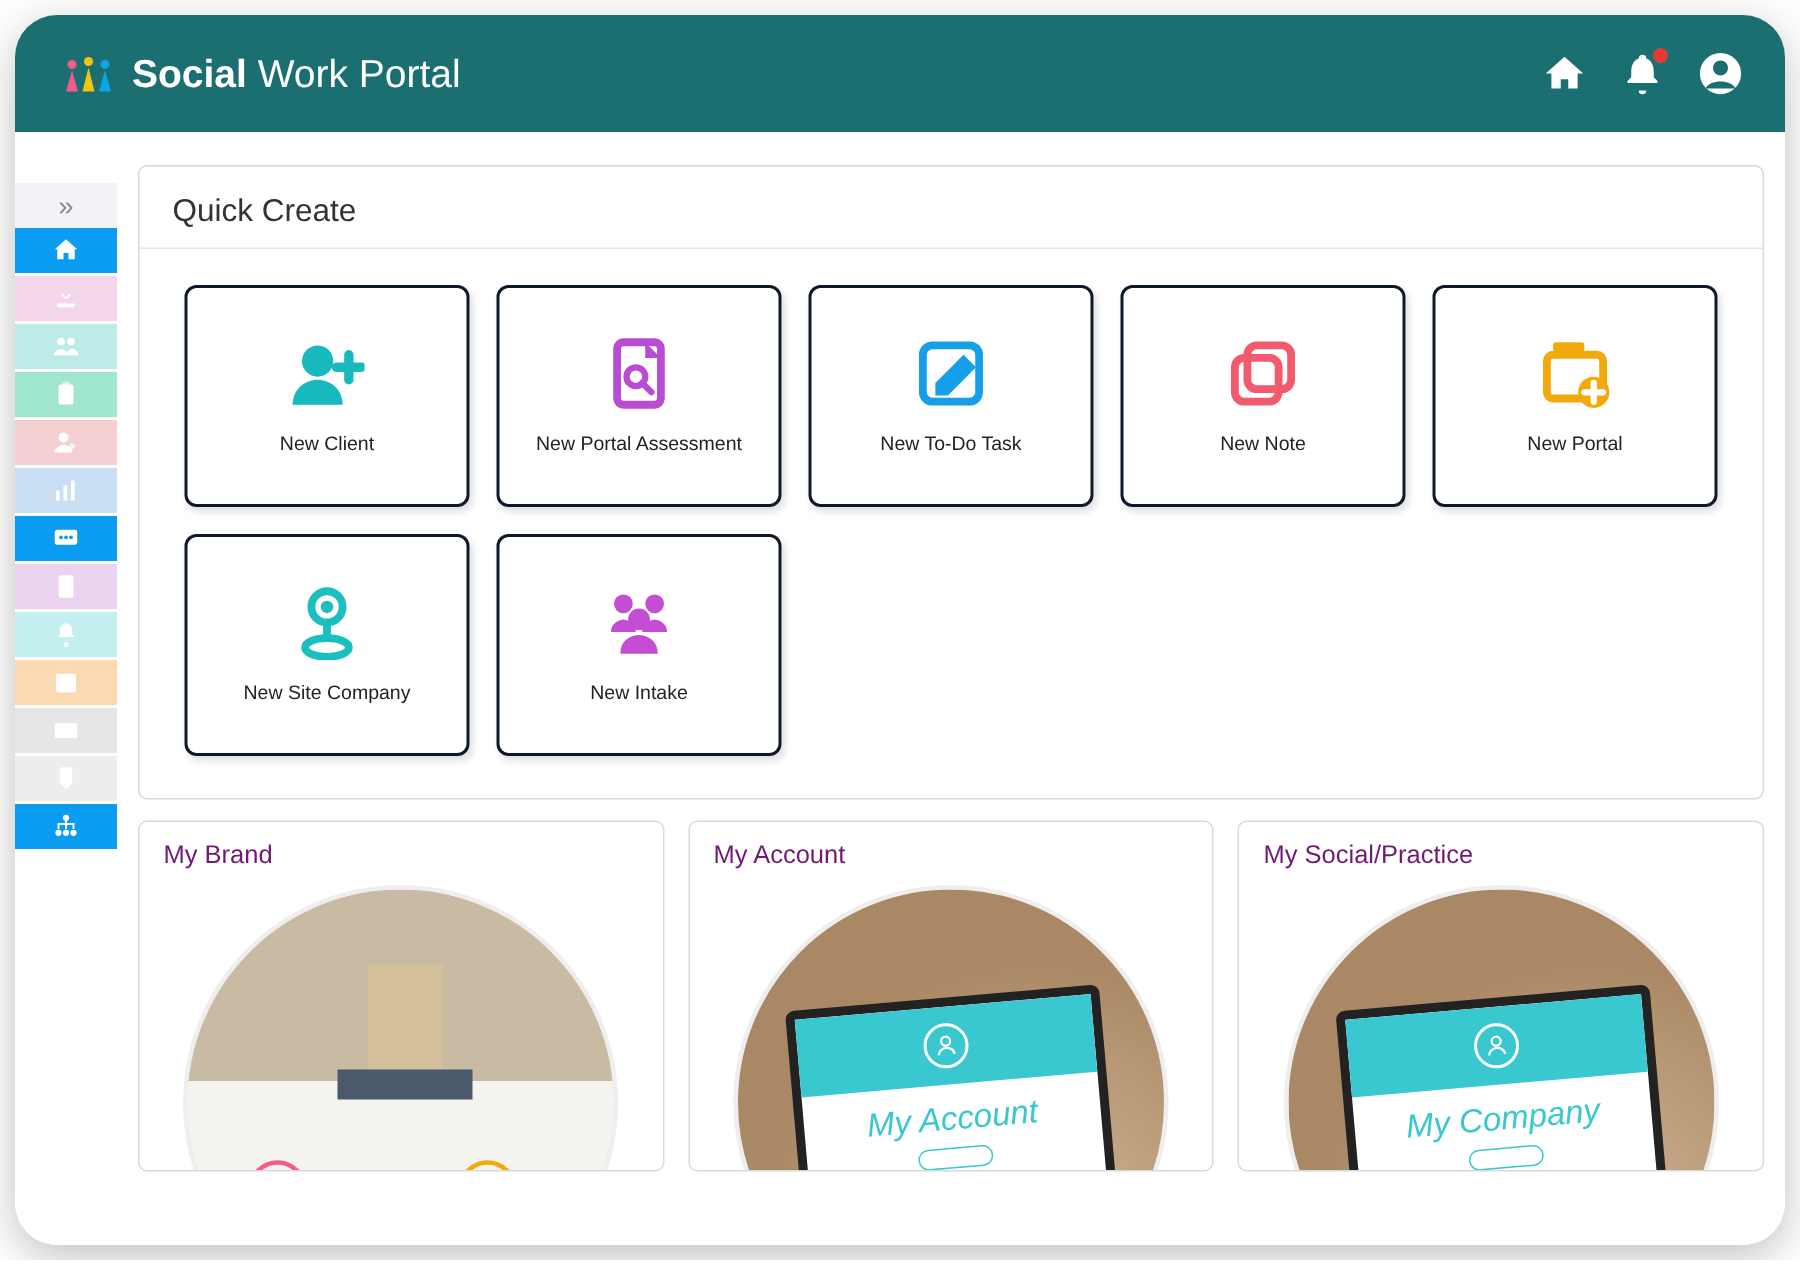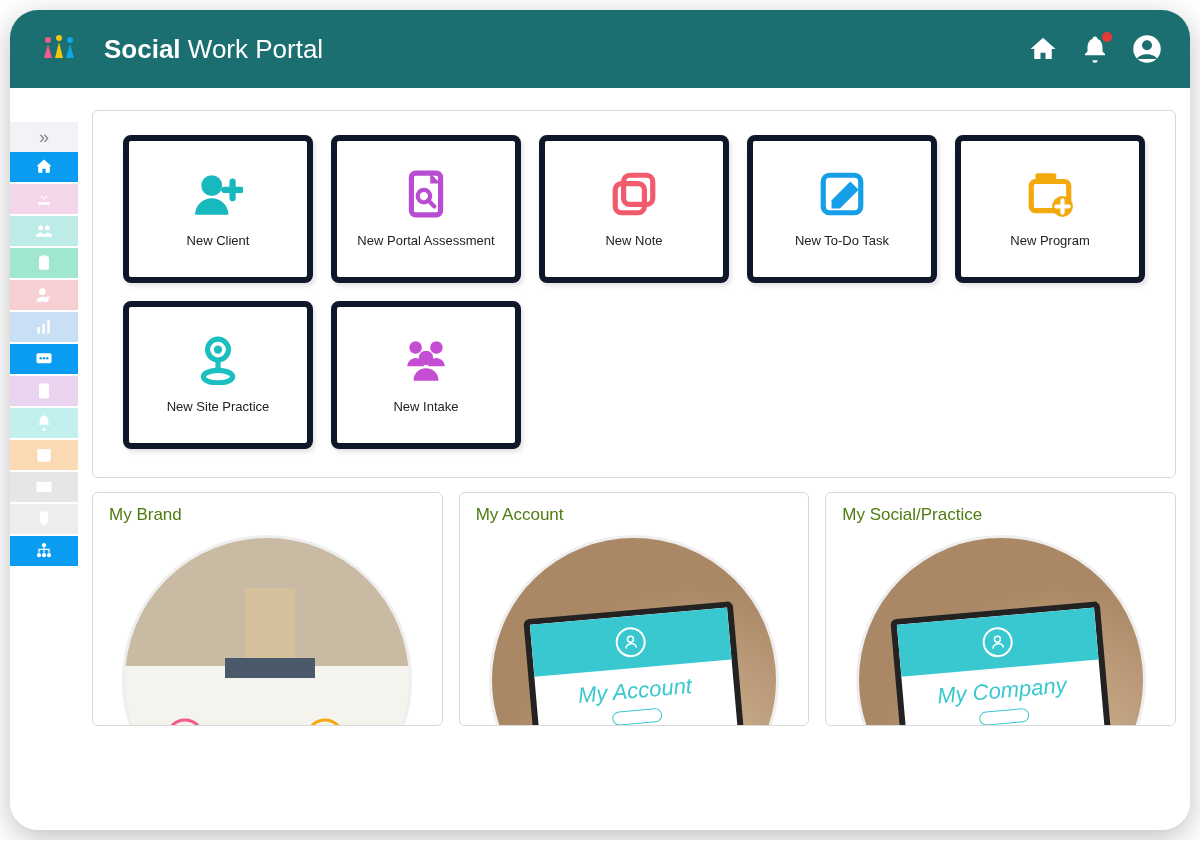--- a/index.html
+++ b/index.html
@@ -22,21 +22,21 @@
   flex-direction: column;
 }
 .header {
   background: #1c6f70;
   height: 78px;
   display: flex;
   align-items: center;
   padding: 0 28px;
   color: #fff;
 }
-.logo-block { display: flex; align-items: flex-start; gap: 24px; }
+.logo-block { display: flex; align-items: flex-end; gap: 8px; }
 .logo-icon { width: 42px; height: 28px; position: relative; }
 .logo-icon svg { width: 100%; height: 100%; }
 .logo-text { font-size: 26px; font-weight: 400; }
 .logo-text .bold { font-weight: 700; }
 .header-spacer { flex: 1; }
 .header-actions { display: flex; align-items: center; gap: 22px; }
 .header-icon { width: 30px; height: 30px; cursor: pointer; position: relative; }
 .header-icon svg { width: 100%; height: 100%; fill: #fff; }
 .notif-dot { position: absolute; top: -2px; right: -2px; width: 10px; height: 10px; border-radius: 50%; background: #e53935; }
 .body {
@@ -90,21 +90,21 @@
   border-bottom: 1px solid #e3e3e3;
 }
 .quick-grid {
   display: grid;
   grid-template-columns: repeat(5, 1fr);
   gap: 18px;
   padding: 24px 30px 28px 30px;
 }
 .quick-card {
   height: 148px;
-  border: 6px solid #0f172a;
+  border: 2px solid #0f172a;
   border-radius: 8px;
   box-shadow: 2px 3px 5px rgba(0,0,0,0.12);
   display: flex;
   flex-direction: column;
   align-items: center;
   justify-content: center;
   cursor: pointer;
   padding: 10px;
   text-align: center;
 }
@@ -117,21 +117,21 @@
   gap: 16px;
   padding: 0 0 0 0;
 }
 .info-card {
   border: 1px solid #d9d9d9;
   border-radius: 6px;
   overflow: hidden;
 }
 .info-card-title {
   font-size: 17px;
-  color: #4d7c0f;
+  color: #701a75;
   padding: 12px 16px 10px 16px;
 }
 .info-card-image {
   height: 190px;
   display: flex;
   justify-content: center;
   align-items: flex-start;
   overflow: hidden;
 }
 .circle-img {
@@ -324,69 +324,70 @@
                 <circle cx="12" cy="17" r="2.5"></circle>
                 <circle cx="18" cy="17" r="2.5"></circle>
                 <path d="M12 7 v3 M12 10 h-6 v4 M12 10 v4 M12 10 h6 v4" stroke="#fff" stroke-width="1.5" fill="none"></path>
               </svg></span>
           </div>
         </div>
     </div>
 
     <div class="main">
       <div class="panel">
+        <div class="panel-title">Quick Create</div>
         <div class="quick-grid" id="quick-grid">
             <div class="quick-card">
               <div class="quick-card-icon"><svg viewBox="0 0 24 24">
                   <circle cx="9" cy="8" r="5" fill="#17b8be"></circle>
                   <path d="M1 22 c0-5 4-8 8-8 s8 3 8 8 Z" fill="#17b8be"></path>
                   <path d="M19 6 v8 M15 10 h8" stroke="#17b8be" stroke-width="3" stroke-linecap="round"></path>
                 </svg></div>
               <div class="quick-card-label">New Client</div>
             </div>
             <div class="quick-card">
               <div class="quick-card-icon"><svg viewBox="0 0 24 24">
                   <rect x="5" y="2" width="14" height="20" rx="2" fill="none" stroke="#b84dd3" stroke-width="2.5"></rect>
                   <path d="M14 2 l5 5 h-5 Z" fill="#b84dd3"></path>
                   <circle cx="11" cy="13" r="3" fill="none" stroke="#b84dd3" stroke-width="2"></circle>
                   <path d="M13 15 l3 3" stroke="#b84dd3" stroke-width="2" stroke-linecap="round"></path>
                 </svg></div>
               <div class="quick-card-label">New Portal Assessment</div>
             </div>
             <div class="quick-card">
               <div class="quick-card-icon"><svg viewBox="0 0 24 24">
+                  <rect x="3" y="3" width="18" height="18" rx="3" fill="none" stroke="#159fe8" stroke-width="2.5"></rect>
+                  <path d="M16 6 l4 4 l-9 9 l-4 0 l0-4 Z" fill="#159fe8"></path>
+                </svg></div>
+              <div class="quick-card-label">New To-Do Task</div>
+            </div>
+            <div class="quick-card">
+              <div class="quick-card-icon"><svg viewBox="0 0 24 24">
                   <rect x="7" y="3" width="14" height="14" rx="3" fill="none" stroke="#f25b6d" stroke-width="2.5"></rect>
                   <rect x="3" y="7" width="14" height="14" rx="3" fill="none" stroke="#f25b6d" stroke-width="2.5"></rect>
                 </svg></div>
               <div class="quick-card-label">New Note</div>
-            </div>
-            <div class="quick-card">
-              <div class="quick-card-icon"><svg viewBox="0 0 24 24">
-                  <rect x="3" y="3" width="18" height="18" rx="3" fill="none" stroke="#159fe8" stroke-width="2.5"></rect>
-                  <path d="M16 6 l4 4 l-9 9 l-4 0 l0-4 Z" fill="#159fe8"></path>
-                </svg></div>
-              <div class="quick-card-label">New To-Do Task</div>
             </div>
             <div class="quick-card">
               <div class="quick-card-icon"><svg viewBox="0 0 24 24">
                   <rect x="5" y="2" width="10" height="3" rx="1" fill="#f2a90c"></rect>
                   <rect x="3" y="6" width="18" height="14" rx="2" fill="none" stroke="#f2a90c" stroke-width="2.5"></rect>
                   <circle cx="18" cy="18" r="5" fill="#f2a90c"></circle>
                   <path d="M18 15 v6 M15 18 h6" stroke="#fff" stroke-width="2" stroke-linecap="round"></path>
                 </svg></div>
-              <div class="quick-card-label">New Program</div>
+              <div class="quick-card-label">New Portal</div>
             </div>
             <div class="quick-card">
               <div class="quick-card-icon"><svg viewBox="0 0 24 24">
                   <circle cx="12" cy="7" r="5" fill="none" stroke="#1bbfc0" stroke-width="2.5"></circle>
                   <circle cx="12" cy="7" r="2" fill="#1bbfc0"></circle>
                   <path d="M12 12 v5" stroke="#1bbfc0" stroke-width="2.5"></path>
                   <ellipse cx="12" cy="20" rx="7" ry="3" fill="none" stroke="#1bbfc0" stroke-width="2.5"></ellipse>
                 </svg></div>
-              <div class="quick-card-label">New Site Practice</div>
+              <div class="quick-card-label">New Site Company</div>
             </div>
             <div class="quick-card">
               <div class="quick-card-icon"><svg viewBox="0 0 24 24">
                   <circle cx="7" cy="6" r="3" fill="#c54dd3"></circle>
                   <circle cx="17" cy="6" r="3" fill="#c54dd3"></circle>
                   <circle cx="12" cy="11" r="3.5" fill="#c54dd3"></circle>
                   <path d="M3 15 c0-3 3-4 4-4 s4 1 4 4 Z" fill="#c54dd3"></path>
                   <path d="M13 15 c0-3 3-4 4-4 s4 1 4 4 Z" fill="#c54dd3"></path>
                   <path d="M6 22 c0-4 3-6 6-6 s6 2 6 6 Z" fill="#c54dd3"></path>
                 </svg></div>

